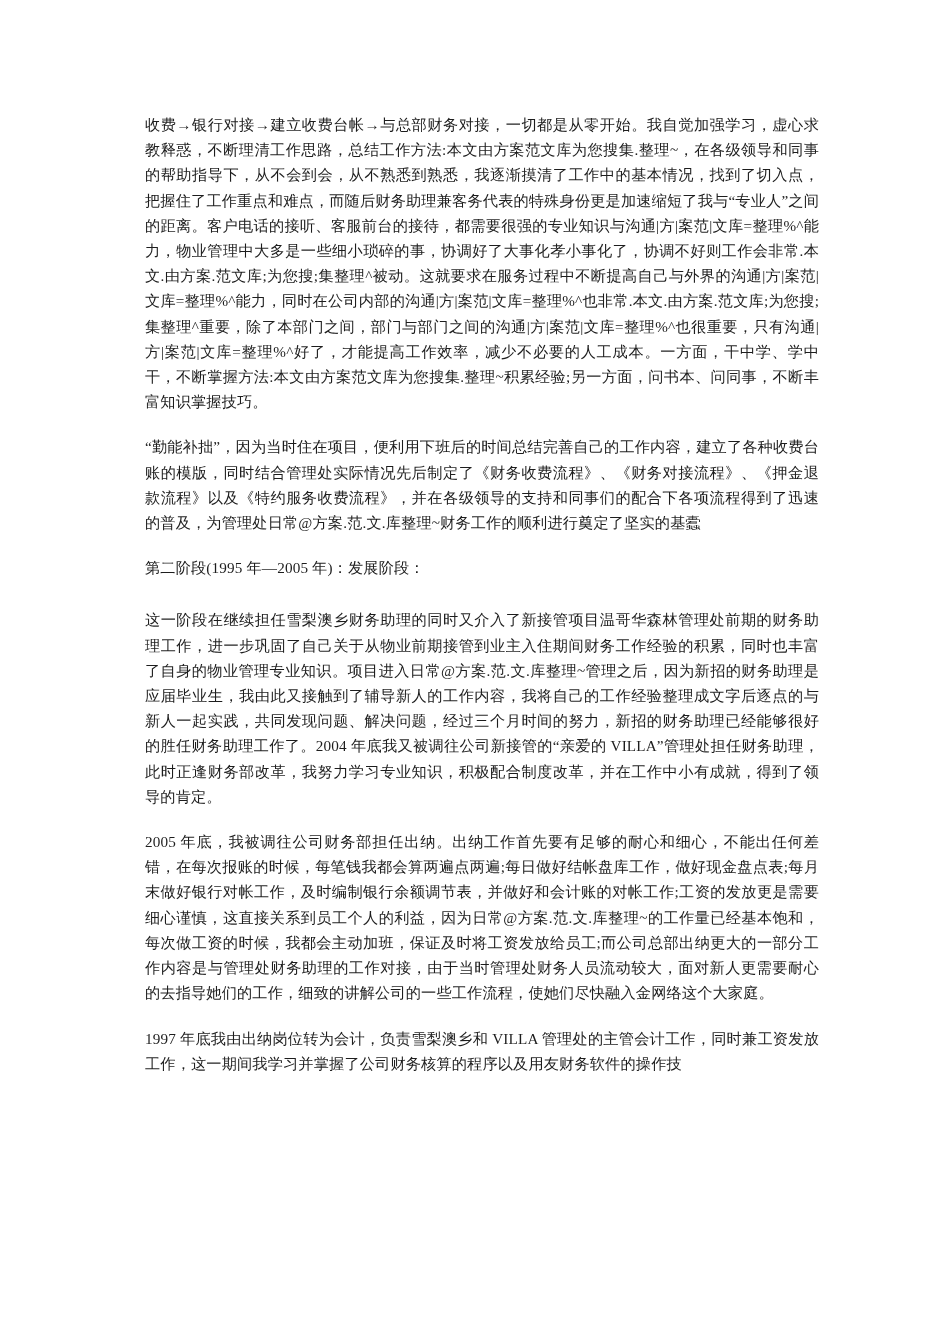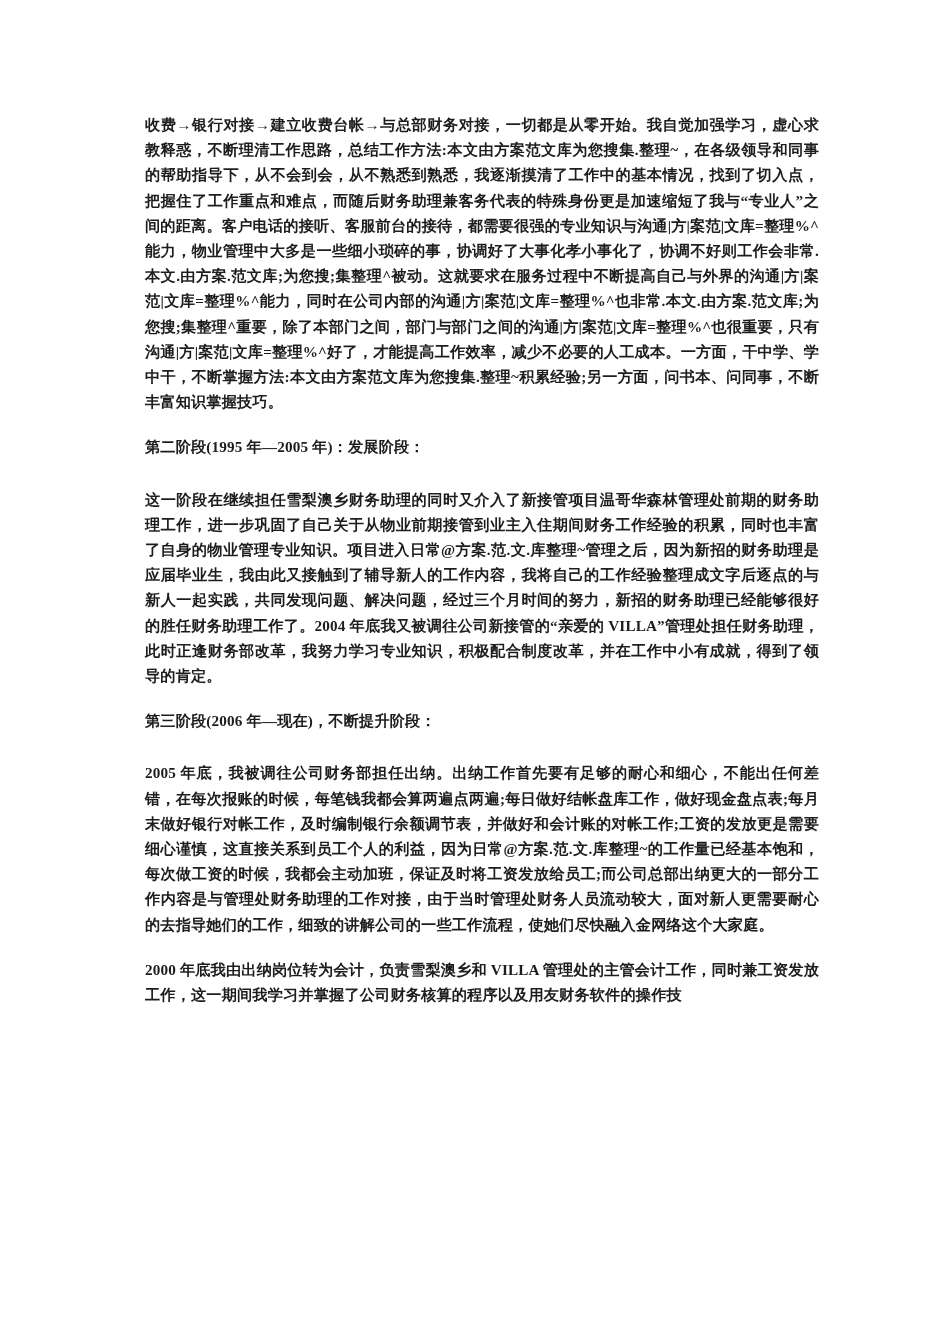--- a/index.html
+++ b/index.html
@@ -27,39 +27,38 @@
   }
   .para {
     margin: 0 0 20px 0;
     font-size: 15.2px;
     line-height: 25.2px;
     color: #1d1d1d;
     text-align: justify;
     text-justify: inter-character;
     word-break: break-all;
     letter-spacing: 0.15px;
-    font-weight: bold;
   }
   .para.heading-para {
     margin-bottom: 27px;
   }
 </style>
 </head>
 <body>
 
 <div class="page">
   <div class="text-column">
 
     <p class="para">收费→银行对接→建立收费台帐→与总部财务对接，一切都是从零开始。我自觉加强学习，虚心求教释惑，不断理清工作思路，总结工作方法:本文由方案范文库为您搜集.整理~，在各级领导和同事的帮助指导下，从不会到会，从不熟悉到熟悉，我逐渐摸清了工作中的基本情况，找到了切入点，把握住了工作重点和难点，而随后财务助理兼客务代表的特殊身份更是加速缩短了我与“专业人”之间的距离。客户电话的接听、客服前台的接待，都需要很强的专业知识与沟通|方|案范|文库=整理%^能力，物业管理中大多是一些细小琐碎的事，协调好了大事化孝小事化了，协调不好则工作会非常.本文.由方案.范文库;为您搜;集整理^被动。这就要求在服务过程中不断提高自己与外界的沟通|方|案范|文库=整理%^能力，同时在公司内部的沟通|方|案范|文库=整理%^也非常.本文.由方案.范文库;为您搜;集整理^重要，除了本部门之间，部门与部门之间的沟通|方|案范|文库=整理%^也很重要，只有沟通|方|案范|文库=整理%^好了，才能提高工作效率，减少不必要的人工成本。一方面，干中学、学中干，不断掌握方法:本文由方案范文库为您搜集.整理~积累经验;另一方面，问书本、问同事，不断丰富知识掌握技巧。</p>
 
+    <p class="para">“勤能补拙”，因为当时住在项目，便利用下班后的时间总结完善自己的工作内容，建立了各种收费台账的模版，同时结合管理处实际情况先后制定了《财务收费流程》、《财务对接流程》、《押金退款流程》以及《特约服务收费流程》，并在各级领导的支持和同事们的配合下各项流程得到了迅速的普及，为管理处日常@方案.范.文.库整理~财务工作的顺利进行奠定了坚实的基蠹</p>
 
     <p class="para heading-para">第二阶段(1995 年—2005 年)：发展阶段：</p>
 
     <p class="para">这一阶段在继续担任雪梨澳乡财务助理的同时又介入了新接管项目温哥华森林管理处前期的财务助理工作，进一步巩固了自己关于从物业前期接管到业主入住期间财务工作经验的积累，同时也丰富了自身的物业管理专业知识。项目进入日常@方案.范.文.库整理~管理之后，因为新招的财务助理是应届毕业生，我由此又接触到了辅导新人的工作内容，我将自己的工作经验整理成文字后逐点的与新人一起实践，共同发现问题、解决问题，经过三个月时间的努力，新招的财务助理已经能够很好的胜任财务助理工作了。2004 年底我又被调往公司新接管的“亲爱的 VILLA”管理处担任财务助理，此时正逢财务部改革，我努力学习专业知识，积极配合制度改革，并在工作中小有成就，得到了领导的肯定。</p>
 
-    <p class="para heading-para">第三阶段(2006 年—现在)，不断提升阶段：</p>
 
     <p class="para">2005 年底，我被调往公司财务部担任出纳。出纳工作首先要有足够的耐心和细心，不能出任何差错，在每次报账的时候，每笔钱我都会算两遍点两遍;每日做好结帐盘库工作，做好现金盘点表;每月末做好银行对帐工作，及时编制银行余额调节表，并做好和会计账的对帐工作;工资的发放更是需要细心谨慎，这直接关系到员工个人的利益，因为日常@方案.范.文.库整理~的工作量已经基本饱和，每次做工资的时候，我都会主动加班，保证及时将工资发放给员工;而公司总部出纳更大的一部分工作内容是与管理处财务助理的工作对接，由于当时管理处财务人员流动较大，面对新人更需要耐心的去指导她们的工作，细致的讲解公司的一些工作流程，使她们尽快融入金网络这个大家庭。</p>
 
-    <p class="para">2000 年底我由出纳岗位转为会计，负责雪梨澳乡和 VILLA 管理处的主管会计工作，同时兼工资发放工作，这一期间我学习并掌握了公司财务核算的程序以及用友财务软件的操作技</p>
+    <p class="para">1997 年底我由出纳岗位转为会计，负责雪梨澳乡和 VILLA 管理处的主管会计工作，同时兼工资发放工作，这一期间我学习并掌握了公司财务核算的程序以及用友财务软件的操作技</p>
 
   </div>
 </div>
 
 </body></html>

